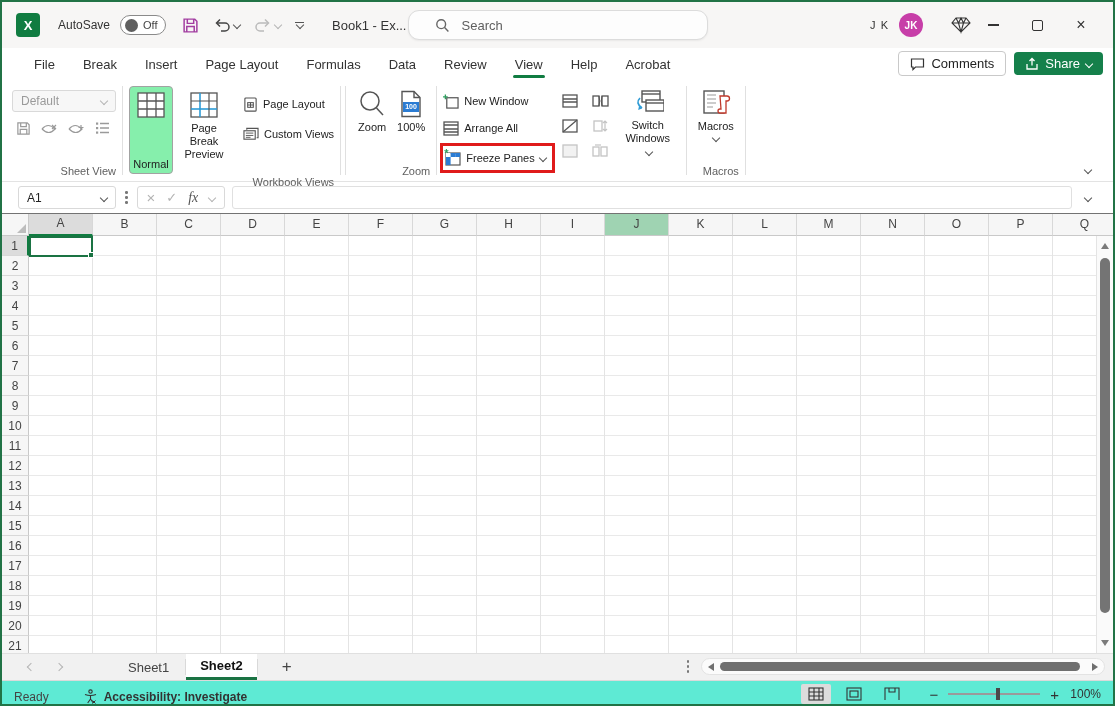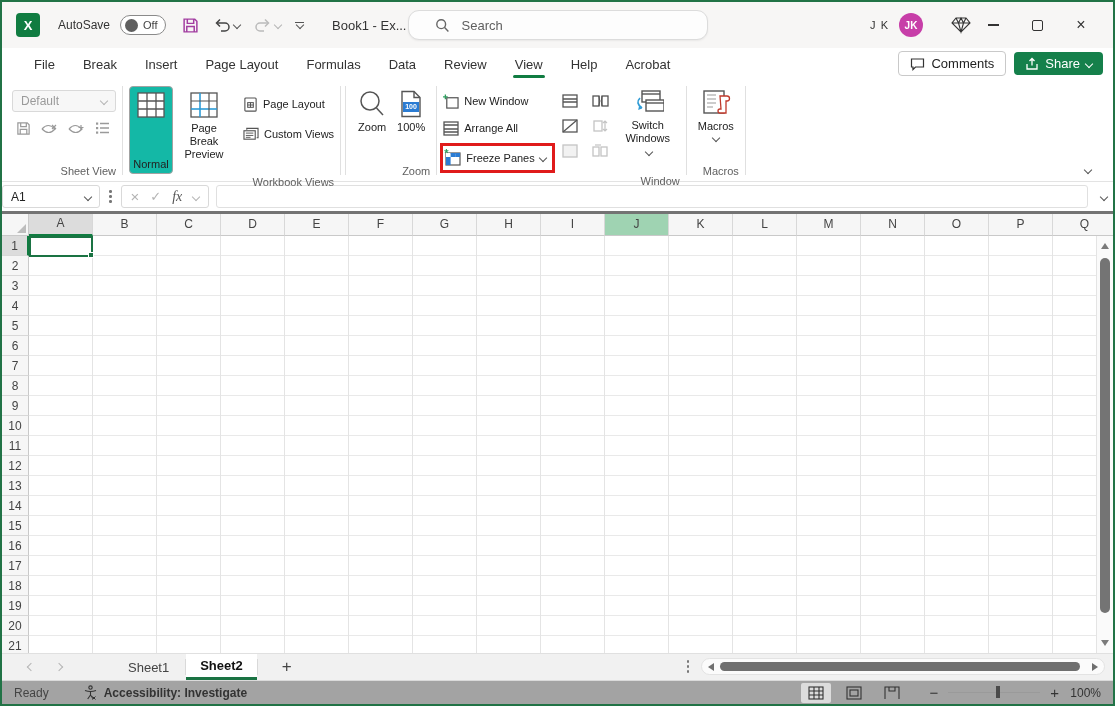--- a/index.html
+++ b/index.html
@@ -49,31 +49,31 @@
   .rgroup-label { font-size:11px; color:#5f5f5f; text-align:right; padding:2px 0 4px; }
   .rdivider { width:1px; background:#e0e0e0; margin:2px 2px 6px 2px; }
   .bigbtn { display:flex; flex-direction:column; align-items:center; justify-content:flex-start; padding:4px 5px 0; gap:3px; }
   .bigbtn .lbl { font-size:11px; color:#222; text-align:center; line-height:13px; }
   .smallbtn { display:flex; align-items:center; gap:5px; font-size:11px; color:#222; height:24px; }
   .sheetview-col { display:flex; flex-direction:column; gap:9px; padding-top:4px; }
   .sv-dropdown { width:104px; height:22px; border:1px solid #d9d9d9; border-radius:3px; background:#f7f7f7; display:flex; align-items:center; padding:0 8px; font-size:12px; color:#9a9a9a; }
   .sv-dropdown .chev { margin-left:auto; }
   .sv-icons { display:flex; gap:10px; padding-left:4px; }
   .viewbtn { width:44px; border:1px solid transparent; border-radius:4px; display:flex; flex-direction:column; align-items:center; padding:5px 2px 2px; gap:4px; }
-  .viewbtn.selected { border-color:#a2a2a2; background:#14b8a6;gap:40px; }
+  .viewbtn.selected { border-color:#a2a2a2; background:#86efac;gap:40px; }
   .viewbtn .lbl { font-size:11px; color:#222; text-align:center; line-height:13px; }
   .wbv-small { display:flex; flex-direction:column; gap:6px; padding:6px 0 0 8px; }
   .window-col1 { display:flex; flex-direction:column; gap:3px; padding-top:3px; }
   .freeze-wrap { border:3px solid #E01B1B; padding:0 6px 0 2px; margin-left:-3px; }
   .win-icon-col { display:flex; flex-direction:column; gap:11px; padding:8px 7px 0; }
   .pagefile { position:relative; }
   .badge100 { position:absolute; left:5px; top:12px; background:#2B7CD3; color:#fff; font-size:7px; font-weight:bold; padding:1px 2px; line-height:8px; }
   .collapse-chev { position:absolute; right:22px; bottom:8px; }
   
-  .formularow { height:32px; display:flex; align-items:center; padding:0 0; gap:7px; background:#fff; border-bottom:3px solid #737373; flex:0 0 auto; }
+  .formularow { height:32px; display:flex; align-items:center; padding:0 16px; gap:7px; background:#fff; border-bottom:1px solid #737373; flex:0 0 auto; }
   .namebox { width:98px; height:23px; border:1px solid #d9d9d9; border-radius:3px; display:flex; align-items:center; padding:0 8px; font-size:12px; color:#222; }
   .namebox .chev { margin-left:auto; }
   .vdots { display:flex; flex-direction:column; gap:2.5px; padding:0 2px; }
   .vdots i { width:2.5px; height:2.5px; border-radius:50%; background:#777; }
   .fxbox { height:23px; border:1px solid #d9d9d9; border-radius:3px; display:flex; align-items:center; gap:11px; padding:0 9px; }
   .fx-x { color:#b3b3b3; font-size:15px; line-height:1; }
   .fx-check { color:#b3b3b3; font-size:13px; font-family:"DejaVu Sans",sans-serif; }
   .fx-fx { font-family:"Liberation Serif",serif; font-style:italic; font-size:14px; color:#555; }
   .formula-input { flex:1; height:23px; border:1px solid #e0e0e0; border-radius:3px; background:#fff; }
   
@@ -104,21 +104,21 @@
   .sheettab { display:flex; align-items:center; padding:0 16px; font-size:13px; color:#444; }
   .sheettab.active { background:#fff; font-weight:bold; color:#111; border-bottom:3px solid #1a7343; padding:0 14px; }
   .tab-sep { width:1px; background:#d9d9d9; margin:5px 0; }
   .add-sheet { display:flex; align-items:center; padding:0 24px; font-size:17px; color:#444; }
   .hscroll-zone { position:absolute; right:8px; top:4px; display:flex; align-items:center; gap:10px; }
   .hscroll { width:404px; height:17px; background:#fbfbfb; border:1px solid #e3e3e3; border-radius:9px; position:relative; }
   .hscroll .tri-left { position:absolute; left:6px; top:4px; border-top:4.5px solid transparent; border-bottom:4.5px solid transparent; border-right:6px solid #6f6f6f; }
   .hscroll .thumb { position:absolute; left:18px; right:24px; top:3px; height:9px; background:#6f6f6f; border-radius:5px; }
   .hscroll .tri-right { position:absolute; right:6px; top:4px; border-top:4.5px solid transparent; border-bottom:4.5px solid transparent; border-left:6px solid #6f6f6f; }
   
-  .statusbar { height:24px; background:#a3a3a3; border-top:1px solid #dadada; display:flex; align-items:center; padding:0 12px; font-size:12px; color:#444; flex:0 0 auto; }
+  .statusbar { height:24px; background:#5eead4; border-top:1px solid #dadada; display:flex; align-items:flex-end; padding:0 12px; font-size:12px; color:#444; flex:0 0 auto; }
   .sb-ready { margin-right:34px; }
   .sb-acc { display:flex; align-items:center; gap:6px; font-weight:bold; color:#333; }
   .sb-right { margin-left:auto; display:flex; align-items:center; gap:0; }
   .sb-viewbtn { width:30px; height:20px; display:flex; align-items:center; justify-content:center; border-radius:2px; margin-right:8px; }
   .sb-viewbtn.active { background:#dcdcdc; }
   .zoomctl { display:flex; align-items:center; gap:10px; margin-left:14px; }
   .zoom-minus { font-size:15px; color:#333; }
   .zoom-track { width:92px; height:1.5px; background:#9a9a9a; position:relative; }
   .zoom-thumb { position:absolute; left:52%; top:-5.5px; width:4px; height:12px; background:#4a4a4a; }
   .zoom-plus { font-size:15px; color:#333; }
@@ -434,21 +434,20 @@
                 <path d="M10 4 h18" stroke="#555" stroke-width="1.4"></path>
                 <rect x="14" y="10" width="18" height="11" fill="#fff" stroke="#555" stroke-width="1.4"></rect>
                 <path d="M14 13 h18" stroke="#555" stroke-width="1.4"></path>
                 <path d="M8 8 q-5 5 2 10" fill="none" stroke="#2E9BD6" stroke-width="1.7"></path>
                 <path d="M7 16 l3 2.5 -3.8 1.5" fill="#2E9BD6" stroke="none"></path>
               </svg>
           </span>
           <span class="lbl"><span>Switch Windows</span> <span class="chev" style="margin-left:2px;"></span></span>
         </div>
       </div>
-      <div class="rgroup-label">Window</div>
     </div>
     <div class="rdivider"></div>
 
     <div class="rgroup">
       <div class="rgroup-content">
         <div class="bigbtn">
           <span>
             <svg width="30" height="27" viewBox="0 0 30 27">
                 <rect x="3" y="1" width="20" height="22" fill="#fff" stroke="#555" stroke-width="1.4"></rect>
                 <path d="M6 5 h9 M6 9 h9 M6 13 h9 M6 17 h6" stroke="#9a9a9a" stroke-width="1.2"></path>

